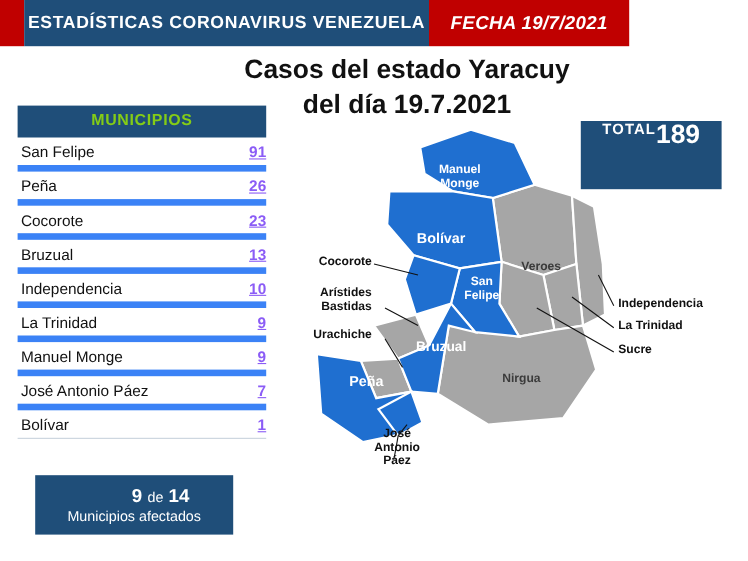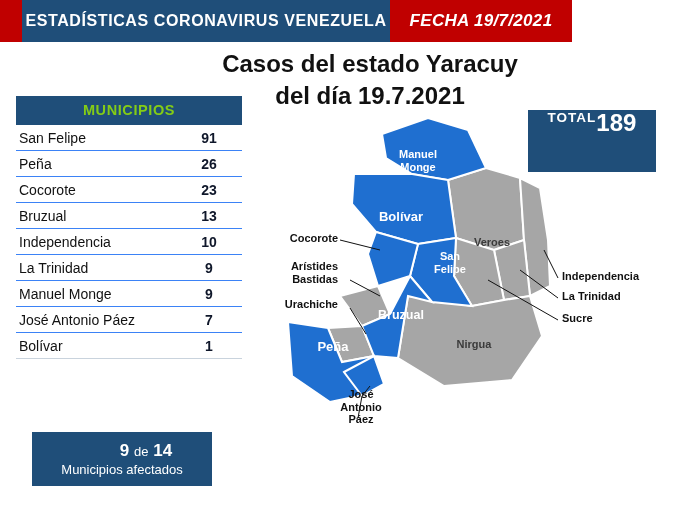--- a/index.html
+++ b/index.html
@@ -110,34 +110,35 @@
     text-align: center;
     font-size: 14.5px;
     font-weight: bold;
     letter-spacing: 0.6px;
     padding: 6px 0 7px 0;
   }
   .table-row {
     display: flex;
     align-items: center;
     height: 25px;
-    border-bottom: 1px solid #3b82f6;
+    border-bottom: 6px solid #3b82f6;
     font-size: 14px;
     color: #111111;
   }
   .table-row:last-child { border-bottom: 1px solid #c9d3dd; }
   .cell-name {
     flex: 1;
     padding-left: 3px;
   }
   .cell-value {
     width: 66px;
-    text-align: center;
-    font-weight: bold;
-    color: #0f172a;
+    text-align: right;
+    font-weight: bold;
+    color: #8b5cf6;
+    text-decoration: underline;
   }
 
   
   .affected-box {
     position: absolute;
     left: 32px;
     top: 432px;
     width: 180px;
     height: 54px;
     background: #1f4e79;
@@ -317,21 +318,21 @@
       <line x1="104" y1="296" x2="112" y2="286"></line>
       <line x1="104" y1="296" x2="100" y2="318"></line>
     </g>
   </svg>
 
   <div class="map-label white" style="left:128px; top:48px; width:64px;">
     <span>Manuel</span><br>
     <span>Monge</span>
   </div>
   <div class="map-label white" style="left:108px; top:110px; width:70px; font-size:13px;">Bolívar</div>
-  <div class="map-label white" style="left:156px; top:150px; width:48px;padding-left:12px;">
+  <div class="map-label white" style="left:156px; top:150px; width:48px;">
     <span>San</span><br>
     <span>Felipe</span>
   </div>
   <div class="map-label white" style="left:112px; top:208px; width:62px; font-size:12.5px;">Bruzual</div>
   <div class="map-label white" style="left:52px; top:240px; width:46px; font-size:13px;">Peña</div>
 
   <div class="map-label dark" style="left:204px; top:122px; width:60px; text-align:center;margin-top:14px;">Veroes</div>
   <div class="map-label dark" style="left:186px; top:238px; width:60px; text-align:center;">Nirgua</div>
 
   <div class="map-label callout right" style="left:-12px; top:132px; width:92px;">Cocorote</div>

